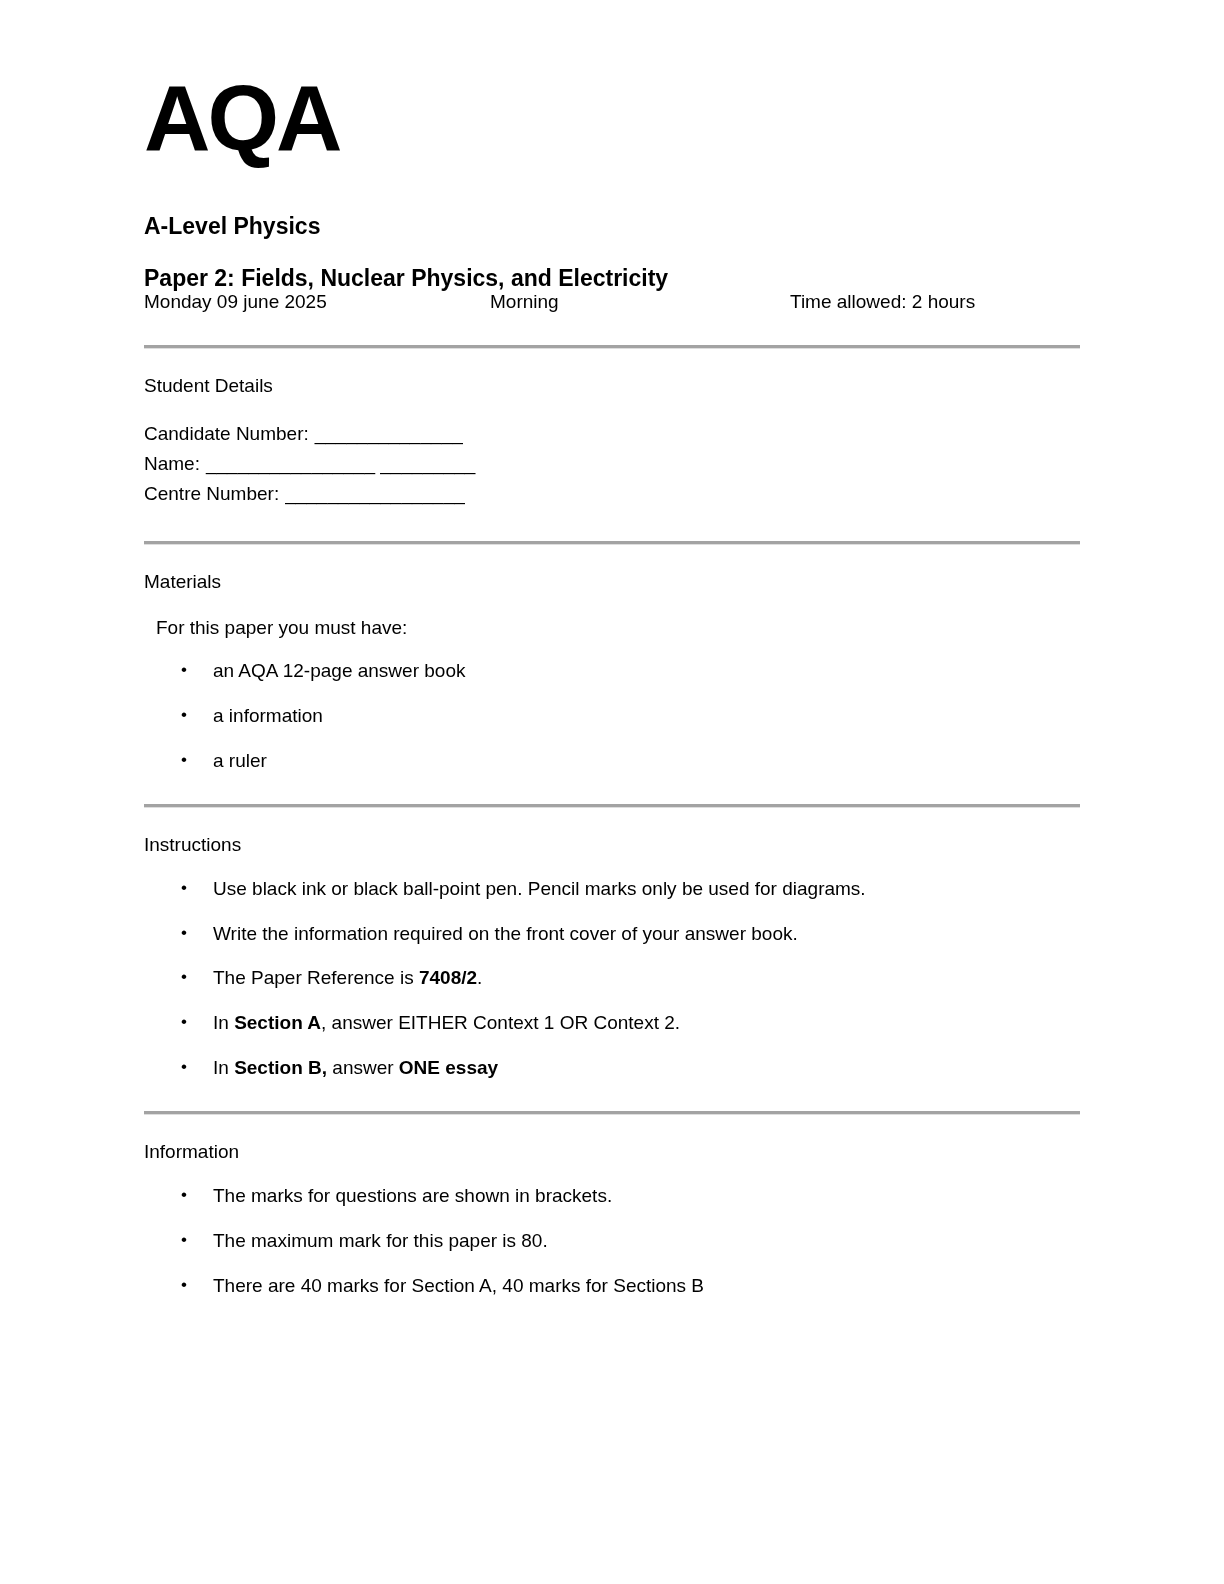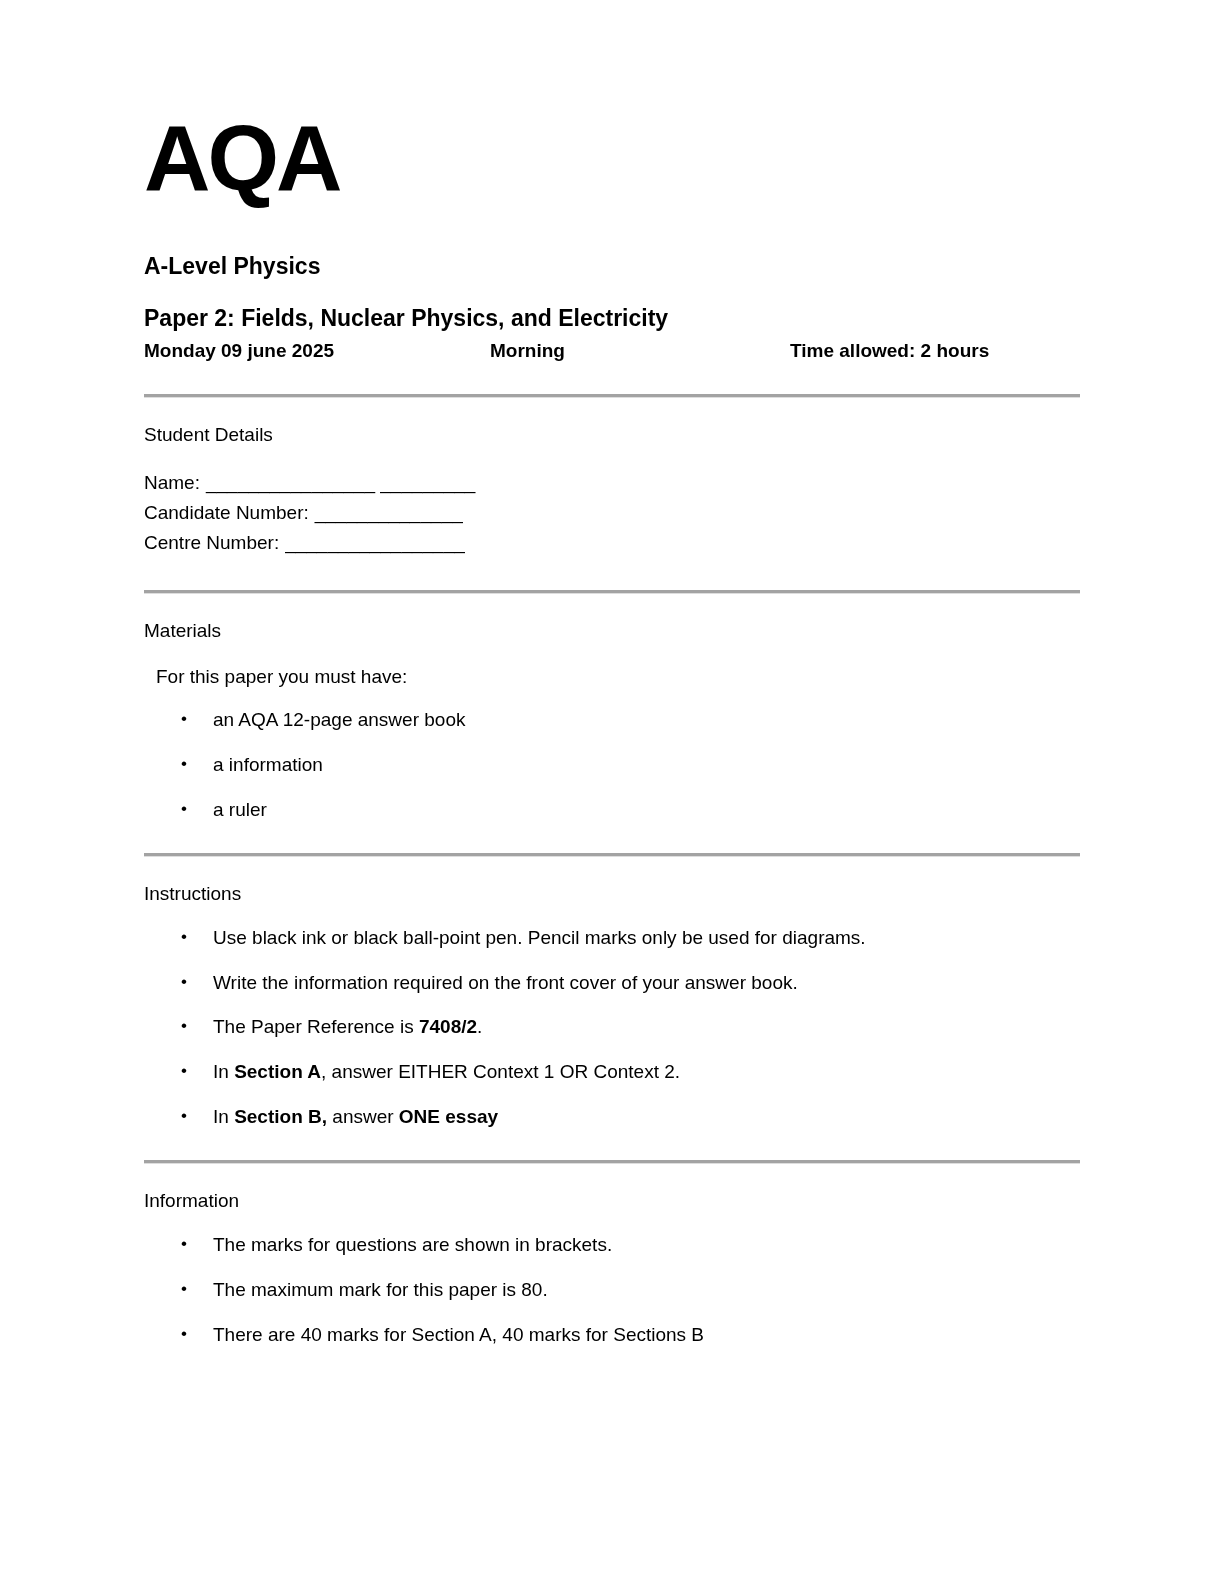--- a/index.html
+++ b/index.html
@@ -11,42 +11,42 @@
     color: #000000;
     font-family: "Liberation Sans", sans-serif;
     overflow: hidden;
     position: relative;
   }
   .content {
     margin-left: 144px;
     width: 936px;
   }
   .logo {
-    padding-top: 110px;
+    padding-top: 70px;
     font-size: 92px;
     font-weight: 700;
     letter-spacing: -3px;
     line-height: 1.05;
   }
   .subject {
     margin-top: 46px;
     font-size: 23px;
     font-weight: 700;
   }
   .paper-title {
     margin-top: 25px;
     font-size: 23px;
     font-weight: 700;
     line-height: 1.15;
   }
   .date-row {
-    margin-top: 9px;
+    margin-top: 0;
     display: flex;
     font-size: 19px;
-    font-weight: 700;
+    font-weight: 400;
     line-height: 1.15;
   }
   .date-row .date    { width: 346px; }
   .date-row .session { width: 300px; }
   .date-row .time    { flex: 1; }
   .divider {
     border: none;
     height: 4px;
     background: #a3a3a3;
     border-bottom: 1px solid #dedede;
@@ -98,22 +98,22 @@
     <div class="date-row">
       <span class="date">Monday 09 june 2025</span>
       <span class="session">Morning</span>
       <span class="time">Time allowed: 2 hours</span>
     </div>
 
     <hr class="divider">
 
     <div class="section-heading">Student Details</div>
     <div class="fields">
+        <div class="field-row"><span>Candidate Number:</span><span class="blank">______________</span></div>
         <div class="field-row"><span>Name:</span><span class="blank">________________ _________</span></div>
-        <div class="field-row"><span>Candidate Number:</span><span class="blank">______________</span></div>
         <div class="field-row"><span>Centre Number:</span><span class="blank">_________________</span></div>
       </div>
 
     <hr class="divider">
 
     <div class="section-heading">Materials</div>
     <div class="intro">For this paper you must have:</div>
     <div class="bullets">
         <div class="bullet-item">
           <span class="bullet">•</span>

